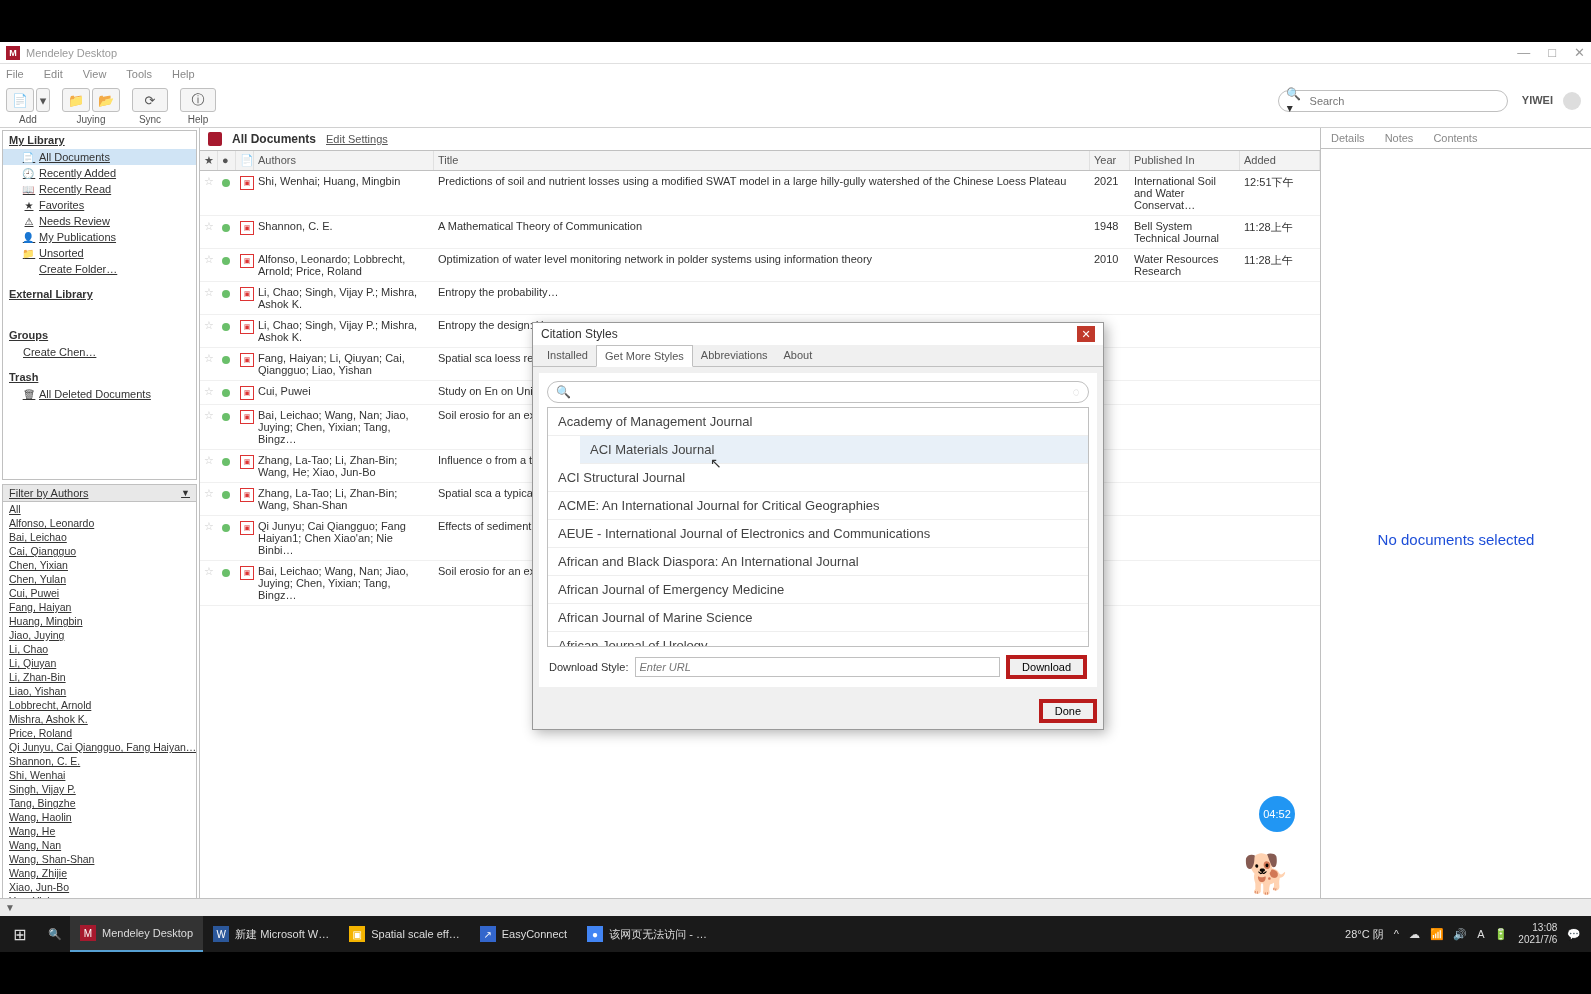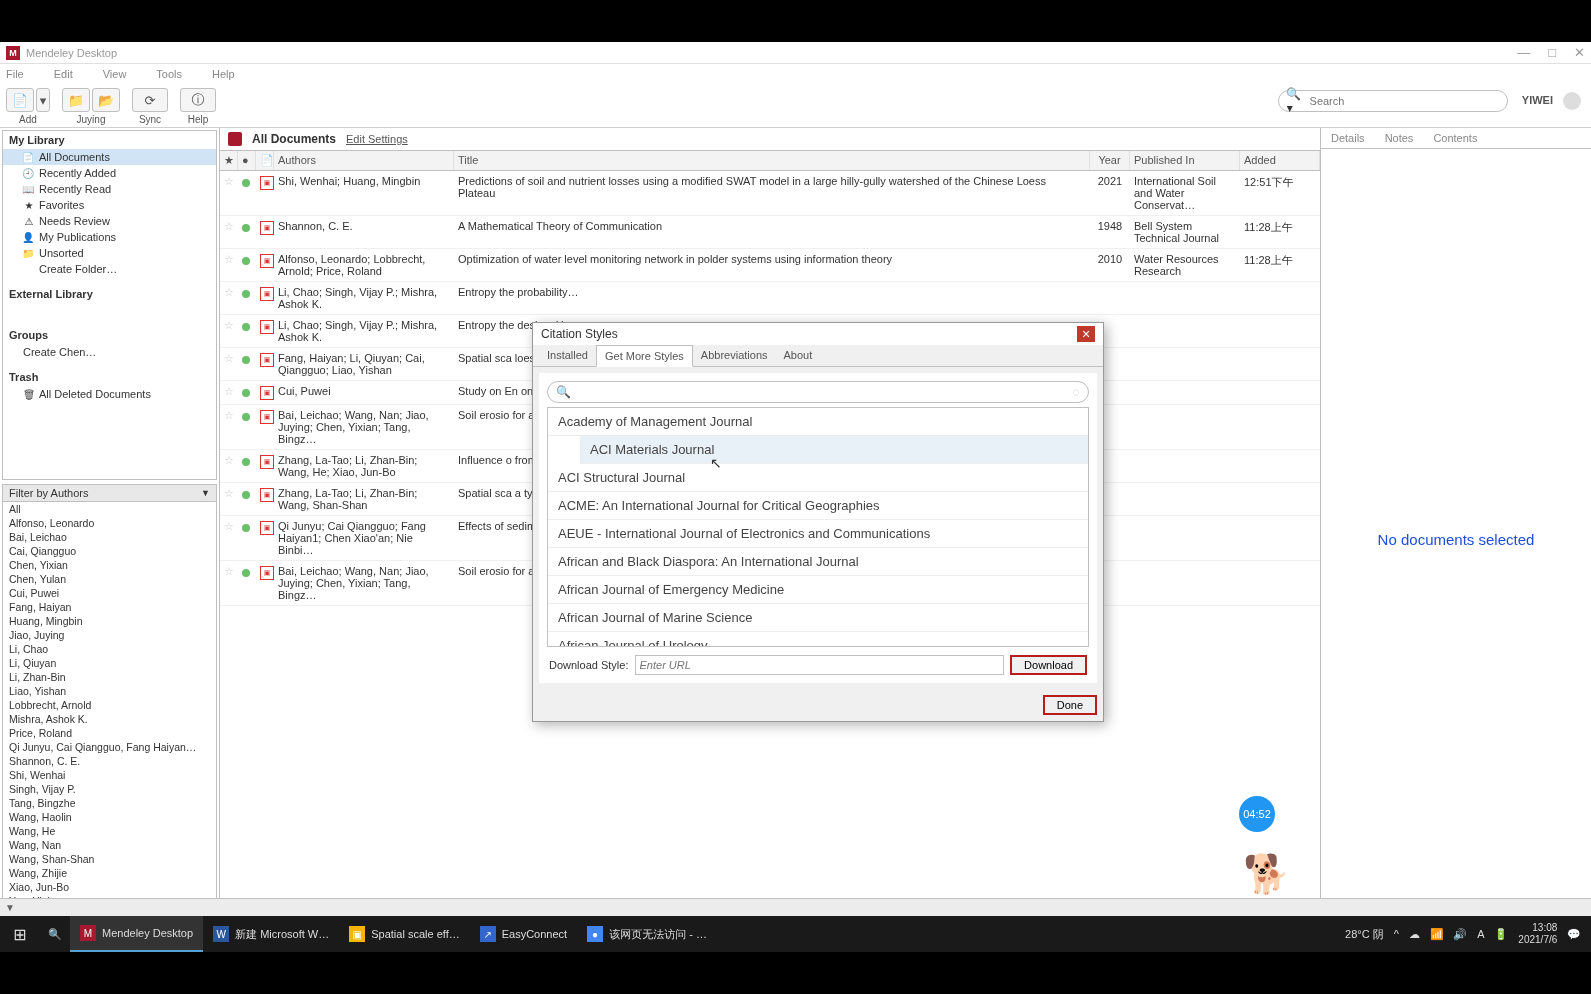--- a/index.html
+++ b/index.html
@@ -2,51 +2,51 @@
 <html><head>
 <meta charset="utf-8">
 <style>
 * { box-sizing: border-box; margin: 0; padding: 0; font-family: "Segoe UI", Tahoma, sans-serif; }
 body { background: #000; width: 1591px; height: 994px; overflow: hidden; font-size: 12px; color: #333; }
 .desktop { position: absolute; top: 42px; left: 0; right: 0; bottom: 42px; background: #fff; }
 .titlebar { height: 22px; background: #fff; display: flex; align-items: center; padding: 0 6px; border-bottom: 1px solid #e0e0e0; }
 .titlebar .logo { width: 14px; height: 14px; background: #a6192e; color: #fff; font-size: 9px; font-weight: bold; text-align: center; line-height: 14px; margin-right: 6px; }
 .titlebar .title { color: #999; font-size: 11px; }
 .titlebar .winbtns { margin-left: auto; display: flex; gap: 18px; color: #999; font-size: 13px; }
-.menubar { height: 20px; display: flex; align-items: center; padding: 0 6px; gap: 30px; color: #888; font-size: 11px; }
+.menubar { height: 20px; display: flex; align-items: center; padding: 0 6px; gap: 20px; color: #888; font-size: 11px; }
 .toolbar { height: 44px; border-bottom: 1px solid #d0d0d0; display: flex; align-items: flex-start; padding: 4px 6px; }
 .tb-group { display: flex; flex-direction: column; align-items: center; margin-right: 12px; }
 .tb-btns { display: flex; gap: 2px; }
 .tb-btn { width: 28px; height: 24px; border: 1px solid #c0c0c0; border-radius: 3px; background: #f5f5f5; display: flex; align-items: center; justify-content: center; font-size: 13px; color: #555; }
 .tb-btn.wide { width: 36px; }
 .tb-label { font-size: 10px; color: #555; margin-top: 2px; }
 .search-box { margin-left: auto; display: flex; align-items: center; border: 1px solid #c0c0c0; border-radius: 11px; height: 22px; width: 230px; padding: 0 8px; margin-top: 2px; }
 .search-box input { border: none; outline: none; font-size: 11px; background: transparent; width: 100%; margin-left: 4px; }
 .user-label { font-size: 11px; color: #555; margin: 6px 10px 0 14px; font-weight: bold; }
 .avatar { width: 18px; height: 18px; border-radius: 50%; background: #ddd; margin-top: 4px; margin-right: 4px; }
 .main { display: flex; height: calc(100% - 108px); }
-.left-col { width: 220px; display: flex; flex-direction: column; border-right: 1px solid #c0c0c0; }
+.left-col { width: 200px; display: flex; flex-direction: column; border-right: 1px solid #c0c0c0; text-decoration: underline; }
 .lib-panel { border: 1px solid #c0c0c0; margin: 2px; height: 350px; overflow: auto; font-size: 11px; }
 .lib-head { font-weight: bold; padding: 3px 6px; }
 .lib-item { padding: 2px 6px 2px 20px; display: flex; align-items: center; gap: 4px; }
 .lib-item.sel { background: #d0e4f5; }
 .lib-item .ico { width: 12px; height: 12px; font-size: 10px; display: inline-flex; align-items: center; justify-content: center; }
 .filter-panel { border: 1px solid #c0c0c0; margin: 2px; flex: 1; overflow: auto; font-size: 11px; }
 .filter-head { background: #e8e8e8; padding: 2px 6px; display: flex; align-items: center; font-weight: normal; border-bottom: 1px solid #c0c0c0; }
 .filter-head .dd { margin-left: auto; font-size: 9px; }
 .filter-item { padding: 0 6px; white-space: nowrap; line-height: 14px; font-size: 10.5px; }
 .center-col { flex: 1; display: flex; flex-direction: column; border-right: 1px solid #c0c0c0; }
 .doc-head { padding: 4px 8px; display: flex; align-items: center; gap: 10px; }
 .doc-head .ico { width: 14px; height: 14px; background: #a6192e; border-radius: 2px; }
 .doc-head b { font-size: 12px; }
 .doc-head .edit { text-decoration: underline; color: #555; font-size: 11px; }
 .table-head { display: flex; border-top: 1px solid #c0c0c0; border-bottom: 1px solid #c0c0c0; background: #f3f3f3; font-size: 11px; color: #555; }
 .table-head > div { padding: 3px 4px; border-right: 1px solid #e0e0e0; }
 .col-star { width: 18px; } .col-read { width: 18px; } .col-pdf { width: 18px; }
-.col-auth { width: 180px; } .col-title { flex: 1; } .col-year { width: 40px; text-align: center; }
+.col-auth { width: 180px; } .col-title { flex: 1; } .col-year { width: 40px; }
 .col-pub { width: 110px; } .col-add { width: 80px; }
 .doc-row { display: flex; border-bottom: 1px solid #f0f0f0; font-size: 11px; padding: 2px 0; }
 .doc-row > div { padding: 2px 4px; overflow: hidden; }
 .doc-row .col-star { color: #ccc; } .doc-row .col-read { } .doc-row .col-pdf { }
 .dot-un { width: 8px; height: 8px; border-radius: 50%; background: #6abf6a; display: inline-block; margin-top: 4px; }
 .pdf-ico { width: 14px; height: 14px; background: #fff; border: 1px solid #d33; color: #d33; font-size: 7px; display: inline-flex; align-items: center; justify-content: center; }
 .right-col { width: 270px; display: flex; flex-direction: column; }
 .right-tabs { display: flex; border-bottom: 1px solid #c0c0c0; font-size: 11px; color: #888; }
 .right-tabs div { padding: 4px 10px; }
 .right-body { flex: 1; display: flex; align-items: center; justify-content: center; color: #1d4ed8; font-size: 15px; }
@@ -58,26 +58,26 @@
 .dialog-tabs div { padding: 4px 8px; color: #555; }
 .dialog-tabs div.active { background: #fff; border: 1px solid #c0c0c0; border-bottom: 1px solid #fff; margin-bottom: -1px; }
 .dialog-body { background: #fff; margin: 6px; padding: 4px; }
 .dsearch { display: flex; align-items: center; border: 1px solid #c0c0c0; border-radius: 11px; height: 22px; padding: 0 8px; margin: 4px; }
 .dsearch input { border: none; outline: none; width: 100%; font-size: 11px; }
 .style-list { border: 1px solid #c0c0c0; height: 240px; overflow-y: scroll; margin: 4px; }
 .style-item { padding: 6px 10px; font-size: 13px; color: #444; border-bottom: 1px solid #eee; }
 .style-item.hover { background: #e8f0f8; margin-left: 32px; }
 .dl-row { display: flex; align-items: center; gap: 6px; padding: 4px 6px; font-size: 11px; }
 .dl-row input { flex: 1; border: 1px solid #c0c0c0; height: 20px; padding: 0 4px; font-size: 11px; font-style: italic; color: #999; }
-.dl-row button, .done-row button { border: 2px solid #b91c1c; background: #f0f0f0; padding: 2px 12px; font-size: 11px; }
+.dl-row button, .done-row button { border: 4px solid #b91c1c; background: #f0f0f0; padding: 2px 12px; font-size: 11px; }
 .done-row { display: flex; justify-content: flex-end; padding: 6px; }
 
 .cursor { position: absolute; left: 710px; top: 413px; font-size: 14px; }
 
-.bubble { position: absolute; right: 316px; bottom: 120px; width: 36px; height: 36px; border-radius: 50%; background: #2196f3; color: #fff; font-size: 11px; display: flex; align-items: center; justify-content: center; }
+.bubble { position: absolute; right: 296px; bottom: 120px; width: 36px; height: 36px; border-radius: 50%; background: #2196f3; color: #fff; font-size: 11px; display: flex; align-items: center; justify-content: center; }
 .mascot { position: absolute; right: 300px; bottom: 56px; font-size: 38px; }
 
 .taskbar { position: absolute; left: 0; right: 0; bottom: 42px; height: 36px; background: #1a1a1a; display: flex; align-items: center; color: #ddd; font-size: 11px; }
 .tb-start { width: 40px; text-align: center; font-size: 16px; }
 .tb-search-btn { width: 30px; text-align: center; }
 .tb-item { height: 36px; display: flex; align-items: center; padding: 0 10px; gap: 6px; }
 .tb-item.active { background: #333; border-bottom: 2px solid #56a0d3; }
 .tb-appicon { width: 16px; height: 16px; display: inline-flex; align-items: center; justify-content: center; font-size: 10px; }
 .tb-right { margin-left: auto; display: flex; align-items: center; gap: 10px; padding: 0 10px; }
 .clock { text-align: right; line-height: 12px; font-size: 10px; }

